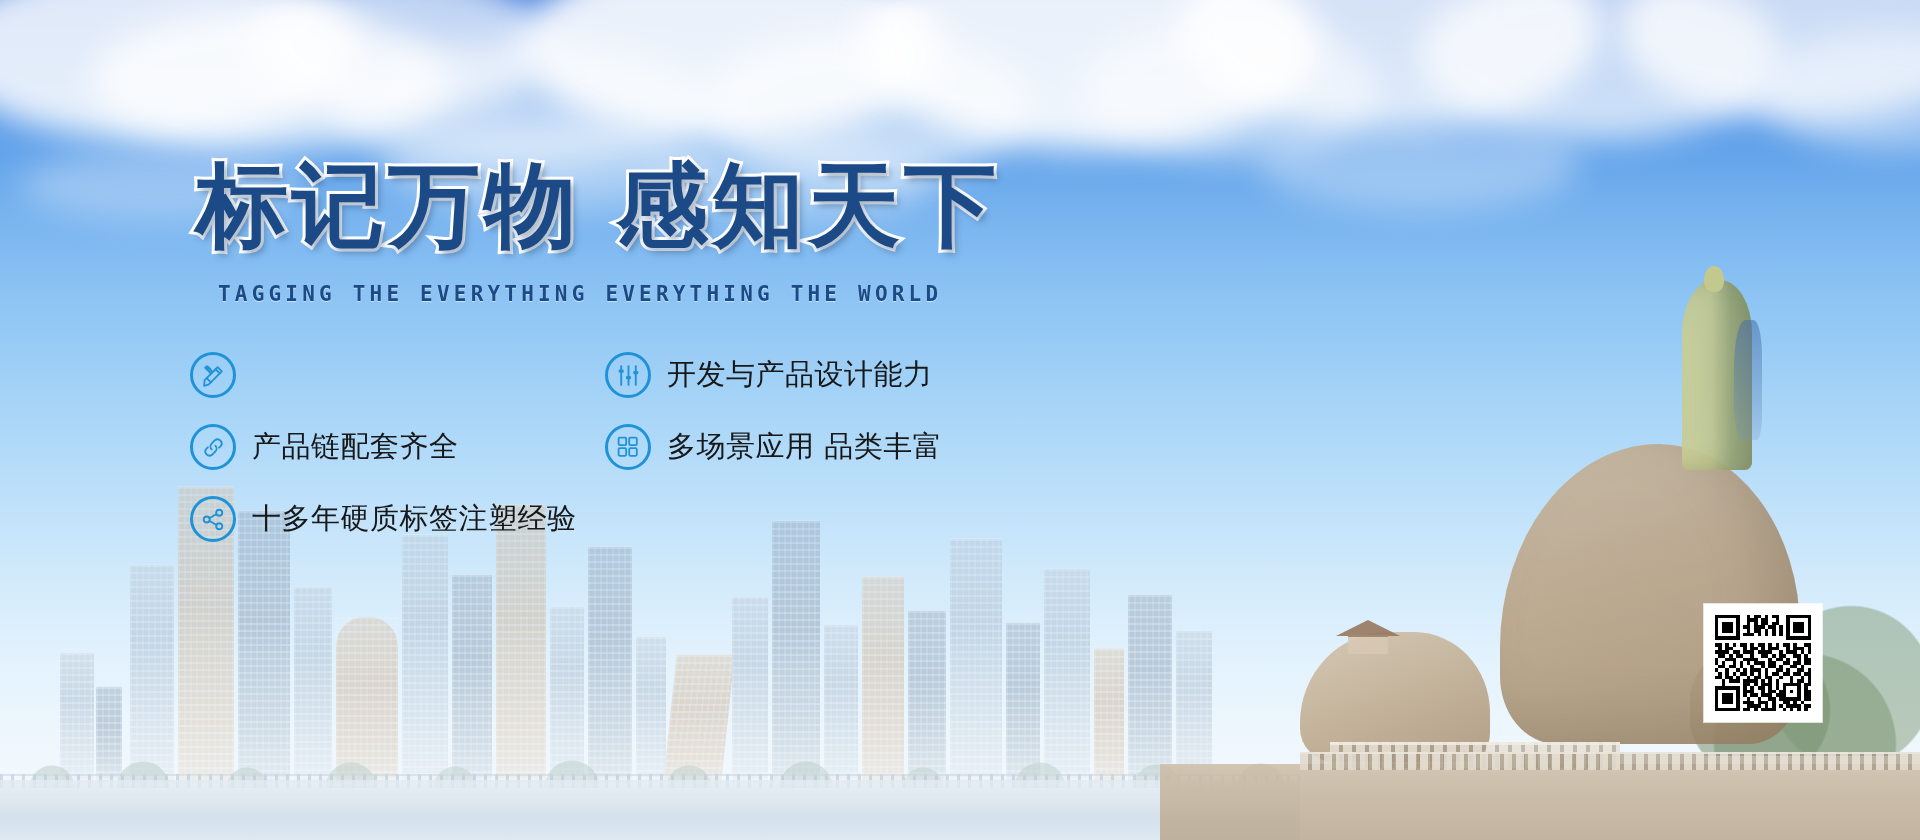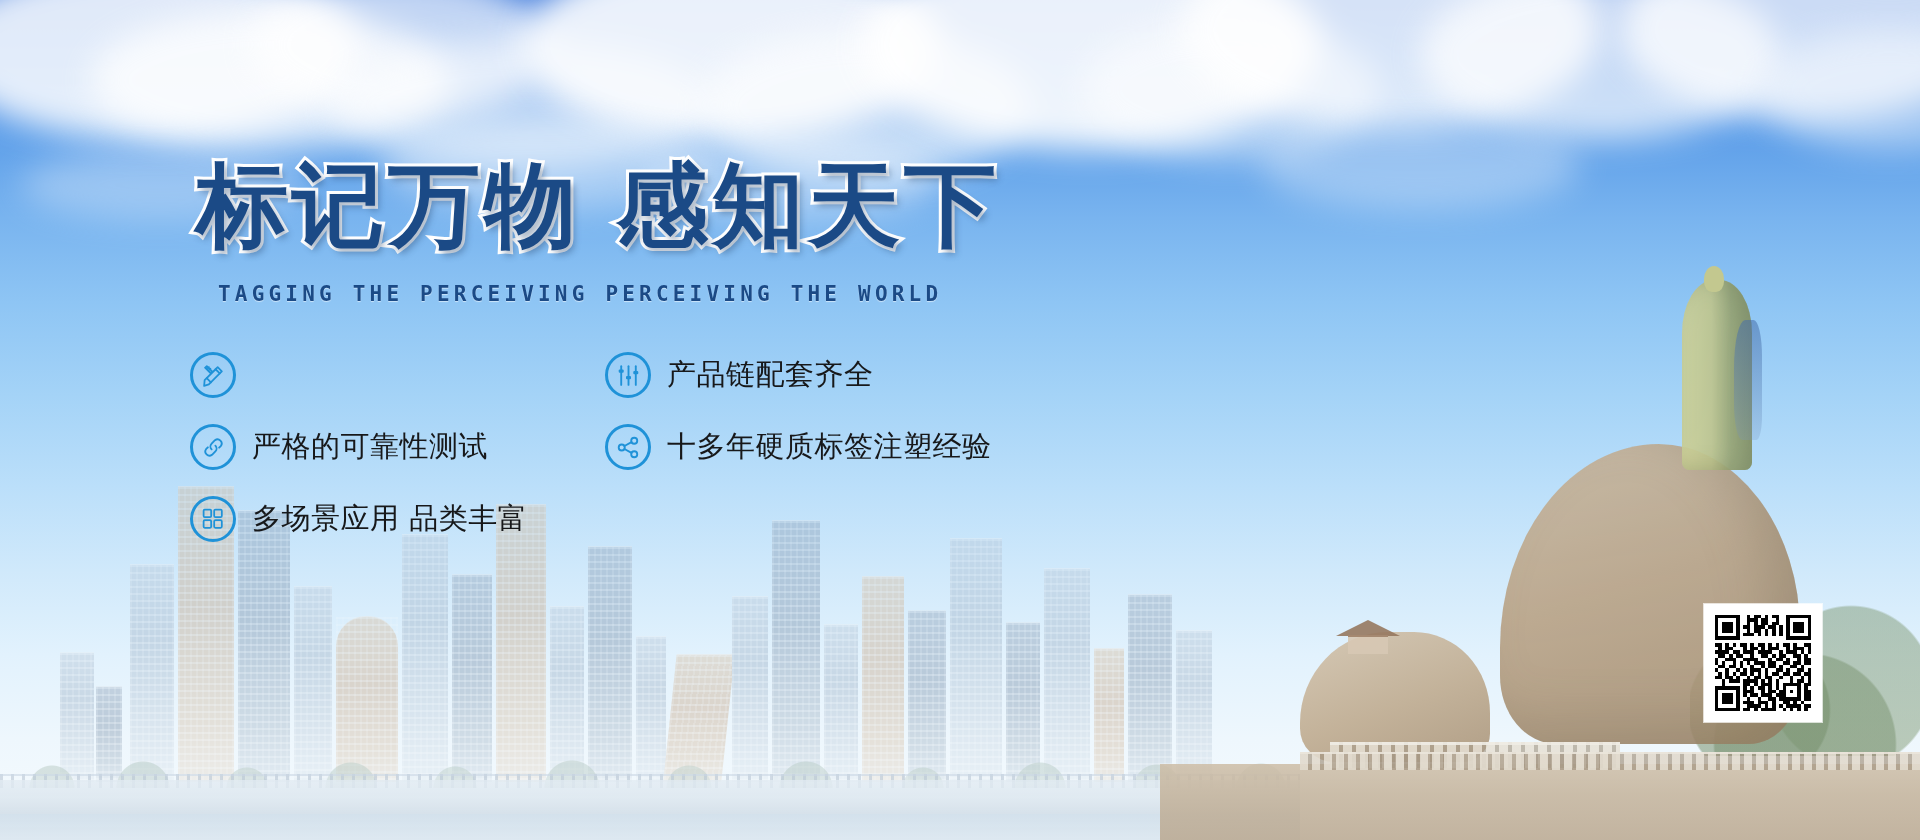--- a/index.html
+++ b/index.html
@@ -279,21 +279,21 @@
     </div>
     <div class="beach"></div>
     <div class="bridge"></div>
     <div class="seawall"></div>
   </div>
 
   <div class="content">
 
     <div class="headline">标记万物 感知天下</div>
 
-    <div class="subline">TAGGING THE PERCEIVING PERCEIVING THE WORLD</div>
+    <div class="subline">TAGGING THE EVERYTHING EVERYTHING THE WORLD</div>
 
     <div class="features">
 
       <div class="feature">
         <span class="fi">
           <svg viewBox="0 0 24 24" width="25" height="25" fill="none" stroke="#1f92d8" stroke-width="1.7" stroke-linecap="round" stroke-linejoin="round">
             <path d="M3.5 16.5 L14 6 L18 10 L7.5 20.5 L3 22 Z"></path>
             <path d="M14 6 L16 4 L20 8 L18 10"></path>
             <path d="M5.5 14.5 L9.5 18.5"></path>
             <path d="M4 4.5 L9 9.5" stroke-width="1.5"></path>
@@ -309,56 +309,56 @@
         <span class="fi">
           <svg viewBox="0 0 24 24" width="25" height="25" fill="none" stroke="#1f92d8" stroke-width="1.8" stroke-linecap="round">
             <path d="M5 3 L5 21"></path>
               <path d="M12 3 L12 21"></path>
               <path d="M19 3 L19 21"></path>
             <rect x="2.6" y="6.2" width="4.8" height="3.2" rx="1" fill="#1f92d8" stroke="none"></rect>
             <rect x="9.6" y="12.4" width="4.8" height="3.2" rx="1" fill="#1f92d8" stroke="none"></rect>
             <rect x="16.6" y="7.6" width="4.8" height="3.2" rx="1" fill="#1f92d8" stroke="none"></rect>
           </svg>
         </span>
-        <span class="flabel">产品链配套齐全</span>
+        <span class="flabel">开发与产品设计能力</span>
       </div>
 
       <div class="feature">
         <span class="fi">
           <svg viewBox="0 0 24 24" width="25" height="25" fill="none" stroke="#1f92d8" stroke-width="1.8" stroke-linecap="round" stroke-linejoin="round">
             <path d="M10.2 13.8 a4 4 0 0 1 0-5.6 l3.2-3.2 a4 4 0 0 1 5.6 5.6 l-1.6 1.6"></path>
             <path d="M13.8 10.2 a4 4 0 0 1 0 5.6 l-3.2 3.2 a4 4 0 0 1-5.6-5.6 l1.6-1.6"></path>
           </svg>
         </span>
-        <span class="flabel">严格的可靠性测试</span>
+        <span class="flabel">产品链配套齐全</span>
+      </div>
+
+      <div class="feature">
+        <span class="fi">
+          <svg viewBox="0 0 24 24" width="24" height="24" fill="none" stroke="#1f92d8" stroke-width="1.8" stroke-linejoin="round">
+            <rect x="2.6" y="2.6" width="7.6" height="7.6" rx="1.2"></rect>
+            <rect x="13.2" y="2.6" width="7.6" height="7.6" rx="1.2"></rect>
+            <rect x="2.6" y="13.2" width="7.6" height="7.6" rx="1.2"></rect>
+            <rect x="13.2" y="13.2" width="7.6" height="7.6" rx="1.2"></rect>
+          </svg>
+        </span>
+        <span class="flabel">多场景应用  品类丰富</span>
       </div>
 
       <div class="feature">
         <span class="fi">
           <svg viewBox="0 0 24 24" width="25" height="25" fill="none" stroke="#1f92d8" stroke-width="1.8" stroke-linecap="round">
             <circle cx="17.5" cy="5.5" r="2.9"></circle>
             <circle cx="5.5" cy="12" r="2.9"></circle>
             <circle cx="17.5" cy="18.5" r="2.9"></circle>
             <path d="M8.1 10.6 L14.9 6.9"></path>
             <path d="M8.1 13.4 L14.9 17.1"></path>
           </svg>
         </span>
         <span class="flabel">十多年硬质标签注塑经验</span>
-      </div>
-
-      <div class="feature">
-        <span class="fi">
-          <svg viewBox="0 0 24 24" width="24" height="24" fill="none" stroke="#1f92d8" stroke-width="1.8" stroke-linejoin="round">
-            <rect x="2.6" y="2.6" width="7.6" height="7.6" rx="1.2"></rect>
-            <rect x="13.2" y="2.6" width="7.6" height="7.6" rx="1.2"></rect>
-            <rect x="2.6" y="13.2" width="7.6" height="7.6" rx="1.2"></rect>
-            <rect x="13.2" y="13.2" width="7.6" height="7.6" rx="1.2"></rect>
-          </svg>
-        </span>
-        <span class="flabel">多场景应用  品类丰富</span>
       </div>
 
     </div>
 
     <div class="qr">
       <svg viewBox="0 0 29 29" shape-rendering="crispEdges">
         <rect width="29" height="29" fill="#ffffff"></rect>
         <g fill="#000000">
 
           <rect x="1" y="1" width="7" height="1"></rect>

